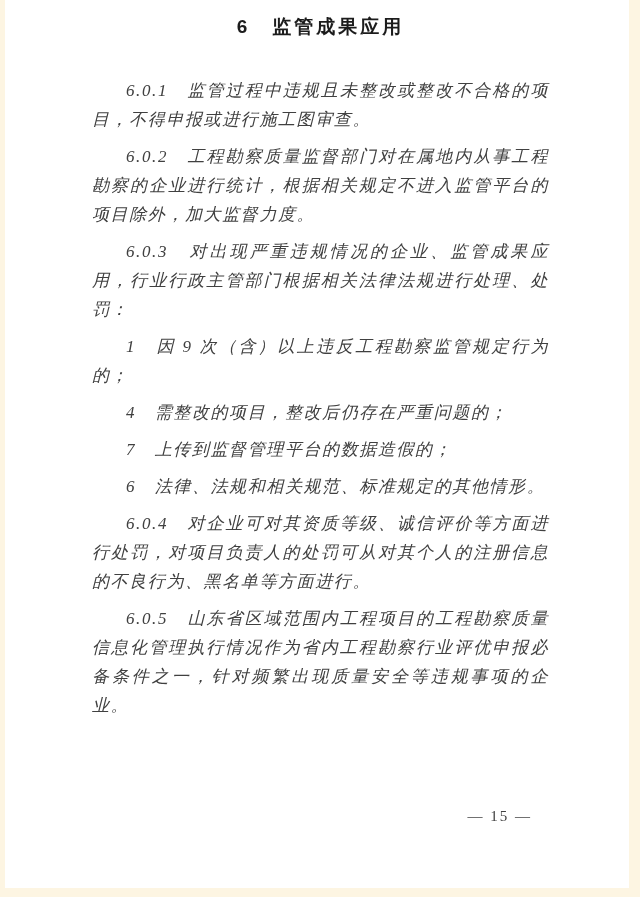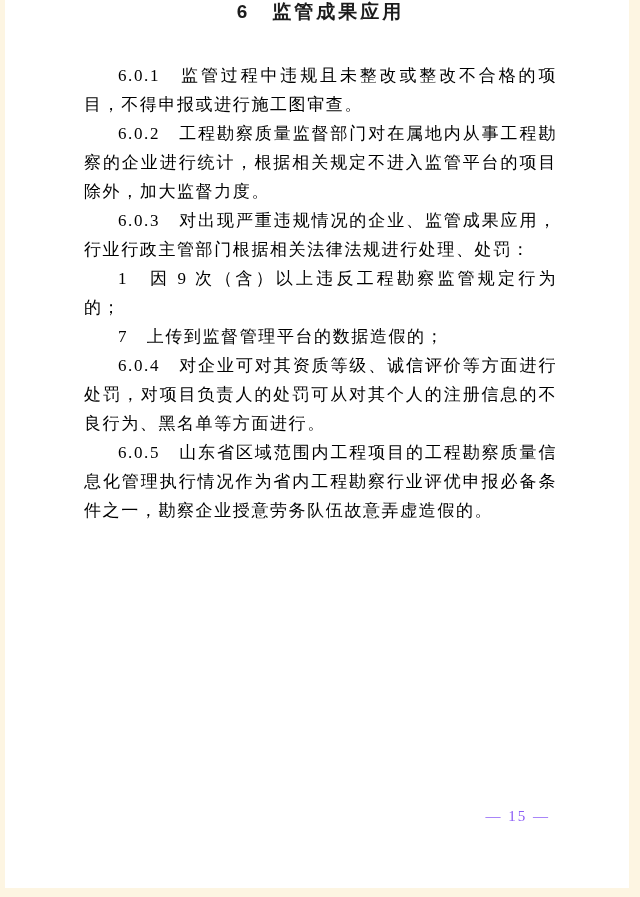--- a/index.html
+++ b/index.html
@@ -28,70 +28,73 @@
   .edge-right  { right: 0; top: 0; width: 11px; height: 897px; }
   .edge-bottom { left: 0; bottom: 0; width: 640px; height: 9px; }
 
   .content {
     position: absolute;
     left: 84px;
     top: 0;
     width: 473px;
   }
   .doc-title {
-    margin: 0;
+    margin: 15px;
     text-align: center;
     font-family: "Liberation Sans", "DejaVu Sans", sans-serif;
     font-weight: bold;
     font-size: 19px;
     line-height: 24px;
     letter-spacing: 3px;
     color: #1c1c1c;
   }
   .text-block {
     margin-top: 37px;
   }
   .text-block p {
-    margin: 0;
+    margin: 8px;
     font-size: 17px;
     line-height: 29px;
     letter-spacing: 1.6px;
-    color: #000000;
+    color: #404040;
     text-align: justify;
     text-indent: 2em;
+    font-style: italic;
   }
   .page-number {
     position: absolute;
     top: 806px;
-    right: 90px;
+    right: 108px;
     font-size: 15px;
     line-height: 20px;
     letter-spacing: 2px;
-    color: #8b5cf6;
+    color: #404040;
     font-family: "Liberation Serif", "DejaVu Serif", serif;
   }
 </style>
 </head>
 <body>
 
 <div class="page">
 
   <div class="edge edge-left"></div>
   <div class="edge edge-right"></div>
   <div class="edge edge-bottom"></div>
 
   <div class="content">
     <h1 class="doc-title">6　监管成果应用</h1>
 
     <div class="text-block">
       <p>6.0.1　监管过程中违规且未整改或整改不合格的项目，不得申报或进行施工图审查。</p>
       <p>6.0.2　工程勘察质量监督部门对在属地内从事工程勘察的企业进行统计，根据相关规定不进入监管平台的项目除外，加大监督力度。</p>
       <p>6.0.3　对出现严重违规情况的企业、监管成果应用，行业行政主管部门根据相关法律法规进行处理、处罚：</p>
       <p>1　因 9 次（含）以上违反工程勘察监管规定行为的；</p>
+      <p>4　需整改的项目，整改后仍存在严重问题的；</p>
       <p>7　上传到监督管理平台的数据造假的；</p>
+      <p>6　法律、法规和相关规范、标准规定的其他情形。</p>
       <p>6.0.4　对企业可对其资质等级、诚信评价等方面进行处罚，对项目负责人的处罚可从对其个人的注册信息的不良行为、黑名单等方面进行。</p>
-      <p>6.0.5　山东省区域范围内工程项目的工程勘察质量信息化管理执行情况作为省内工程勘察行业评优申报必备条件之一，勘察企业授意劳务队伍故意弄虚造假的。</p>
+      <p>6.0.5　山东省区域范围内工程项目的工程勘察质量信息化管理执行情况作为省内工程勘察行业评优申报必备条件之一，针对频繁出现质量安全等违规事项的企业。</p>
     </div>
   </div>
 
   <div class="page-number">— 15 —</div>
 
 </div>
 
 </body></html>

